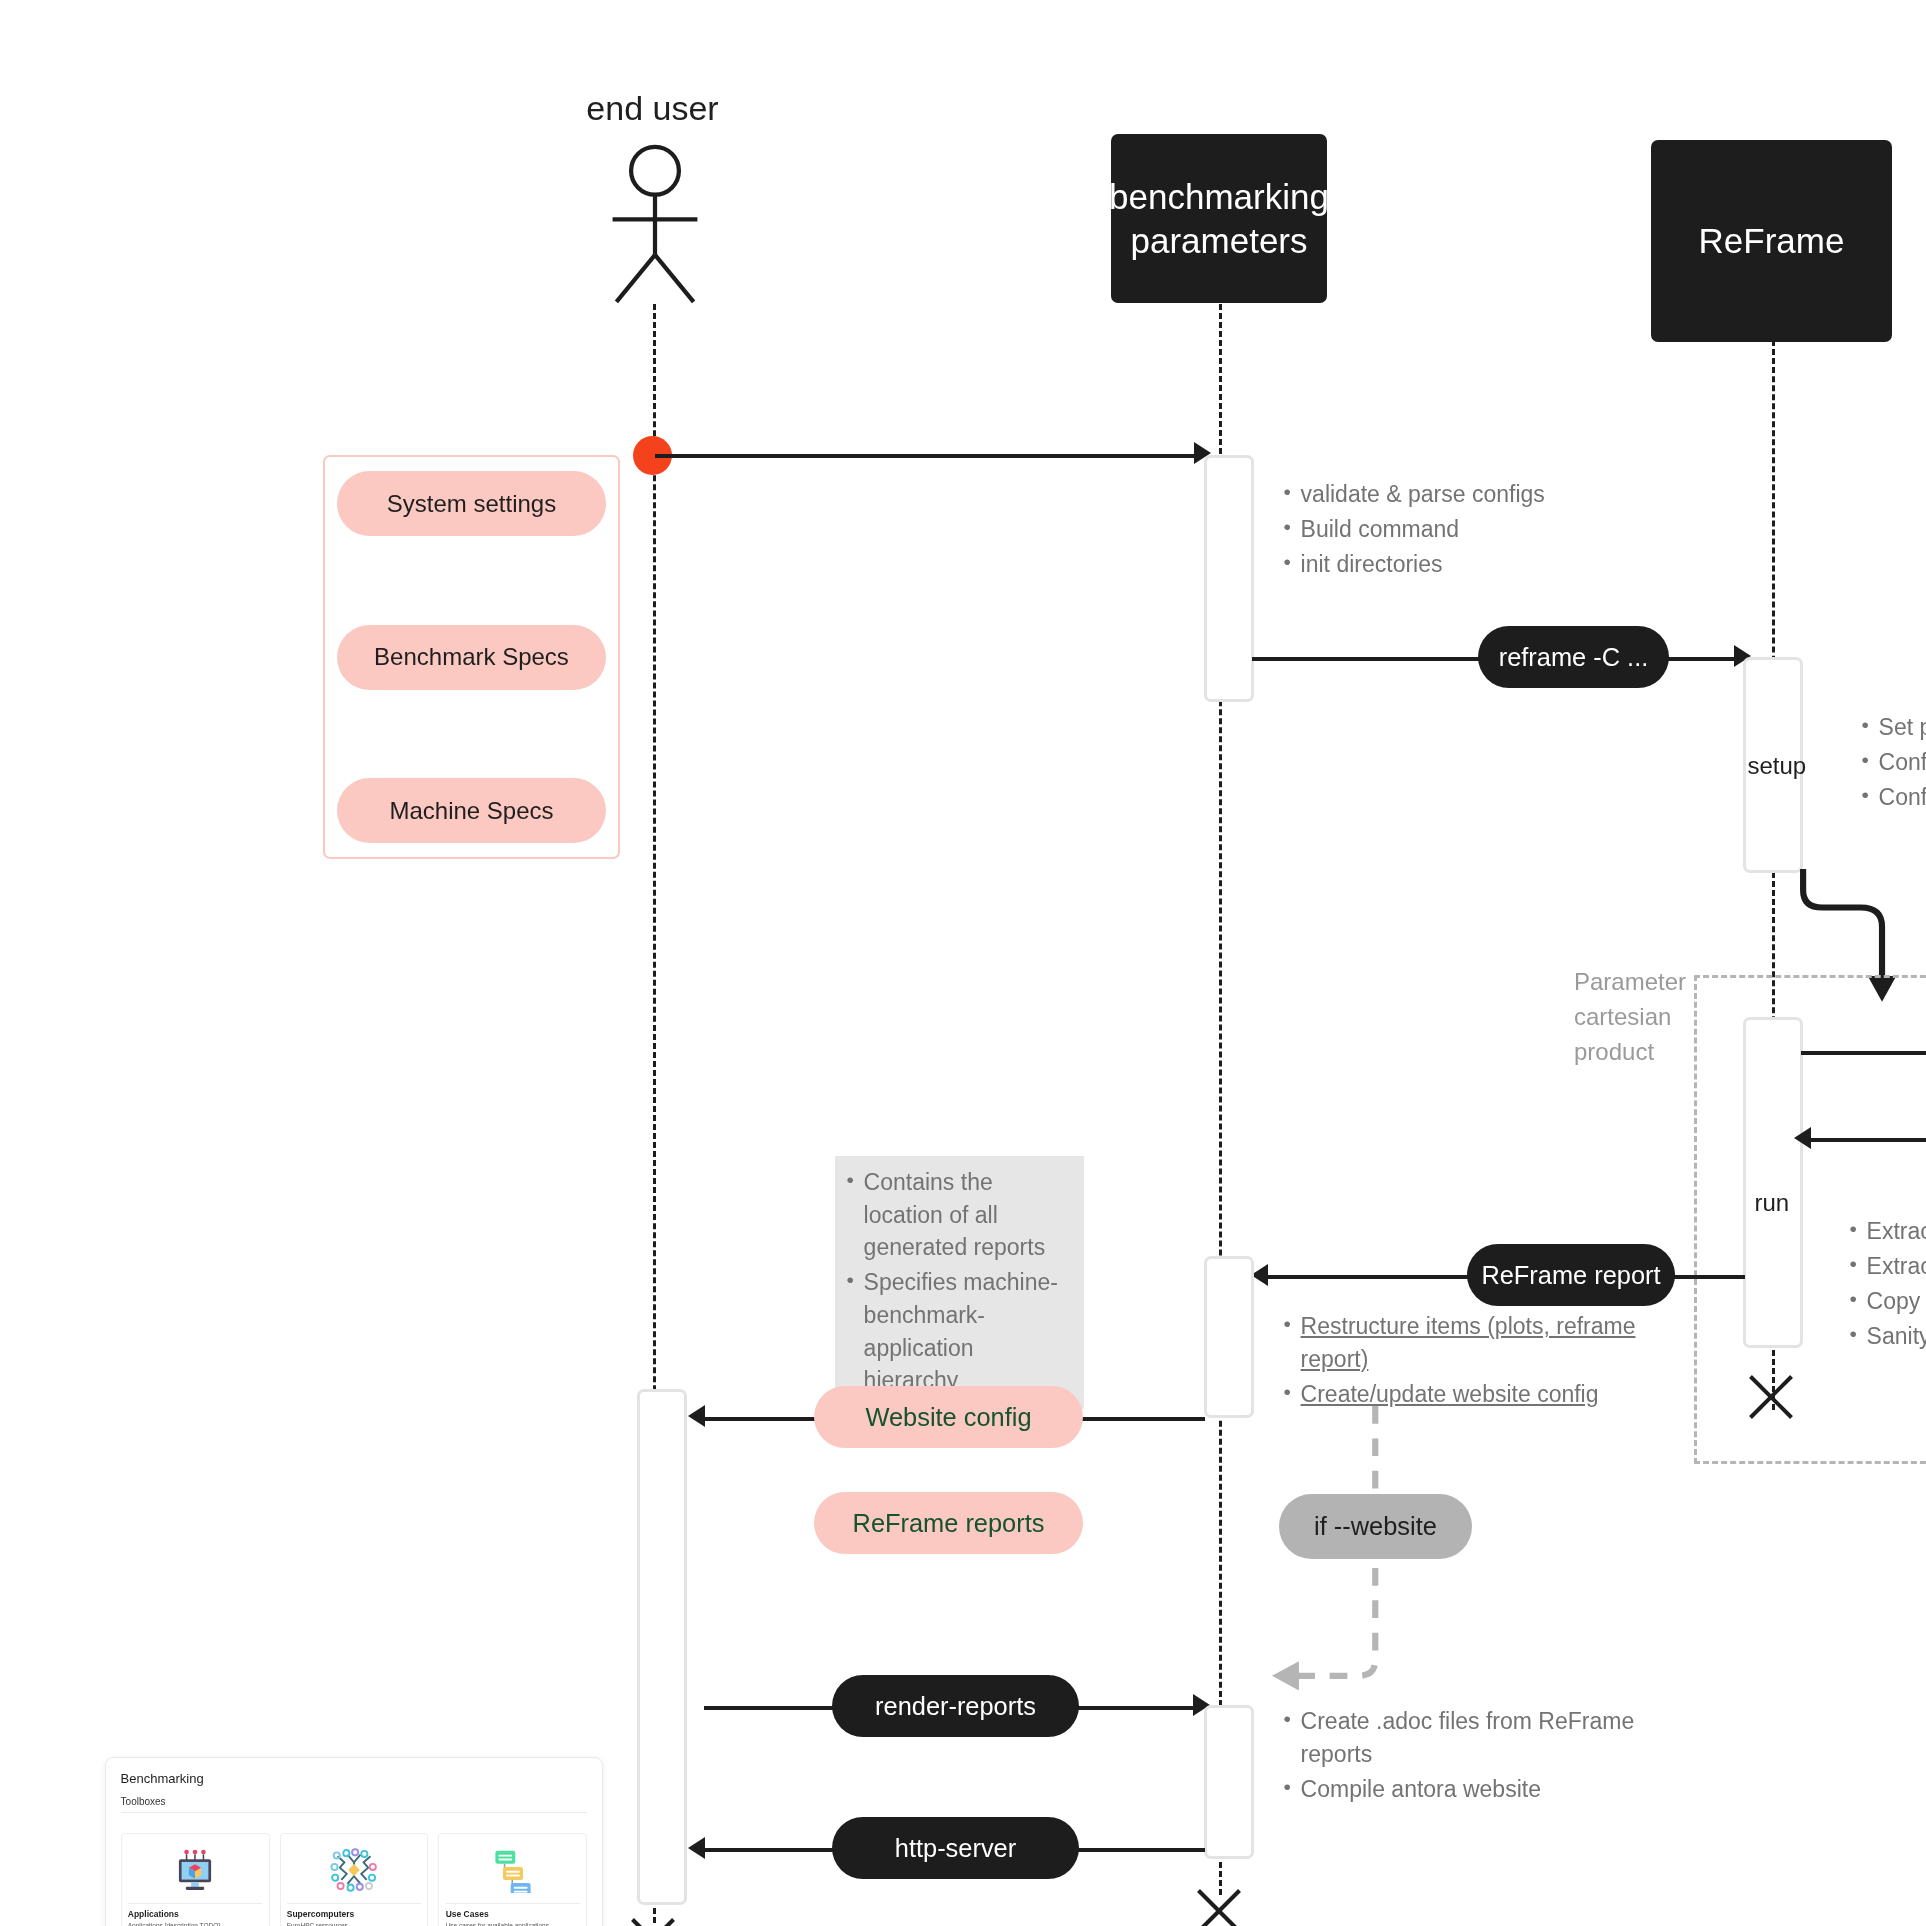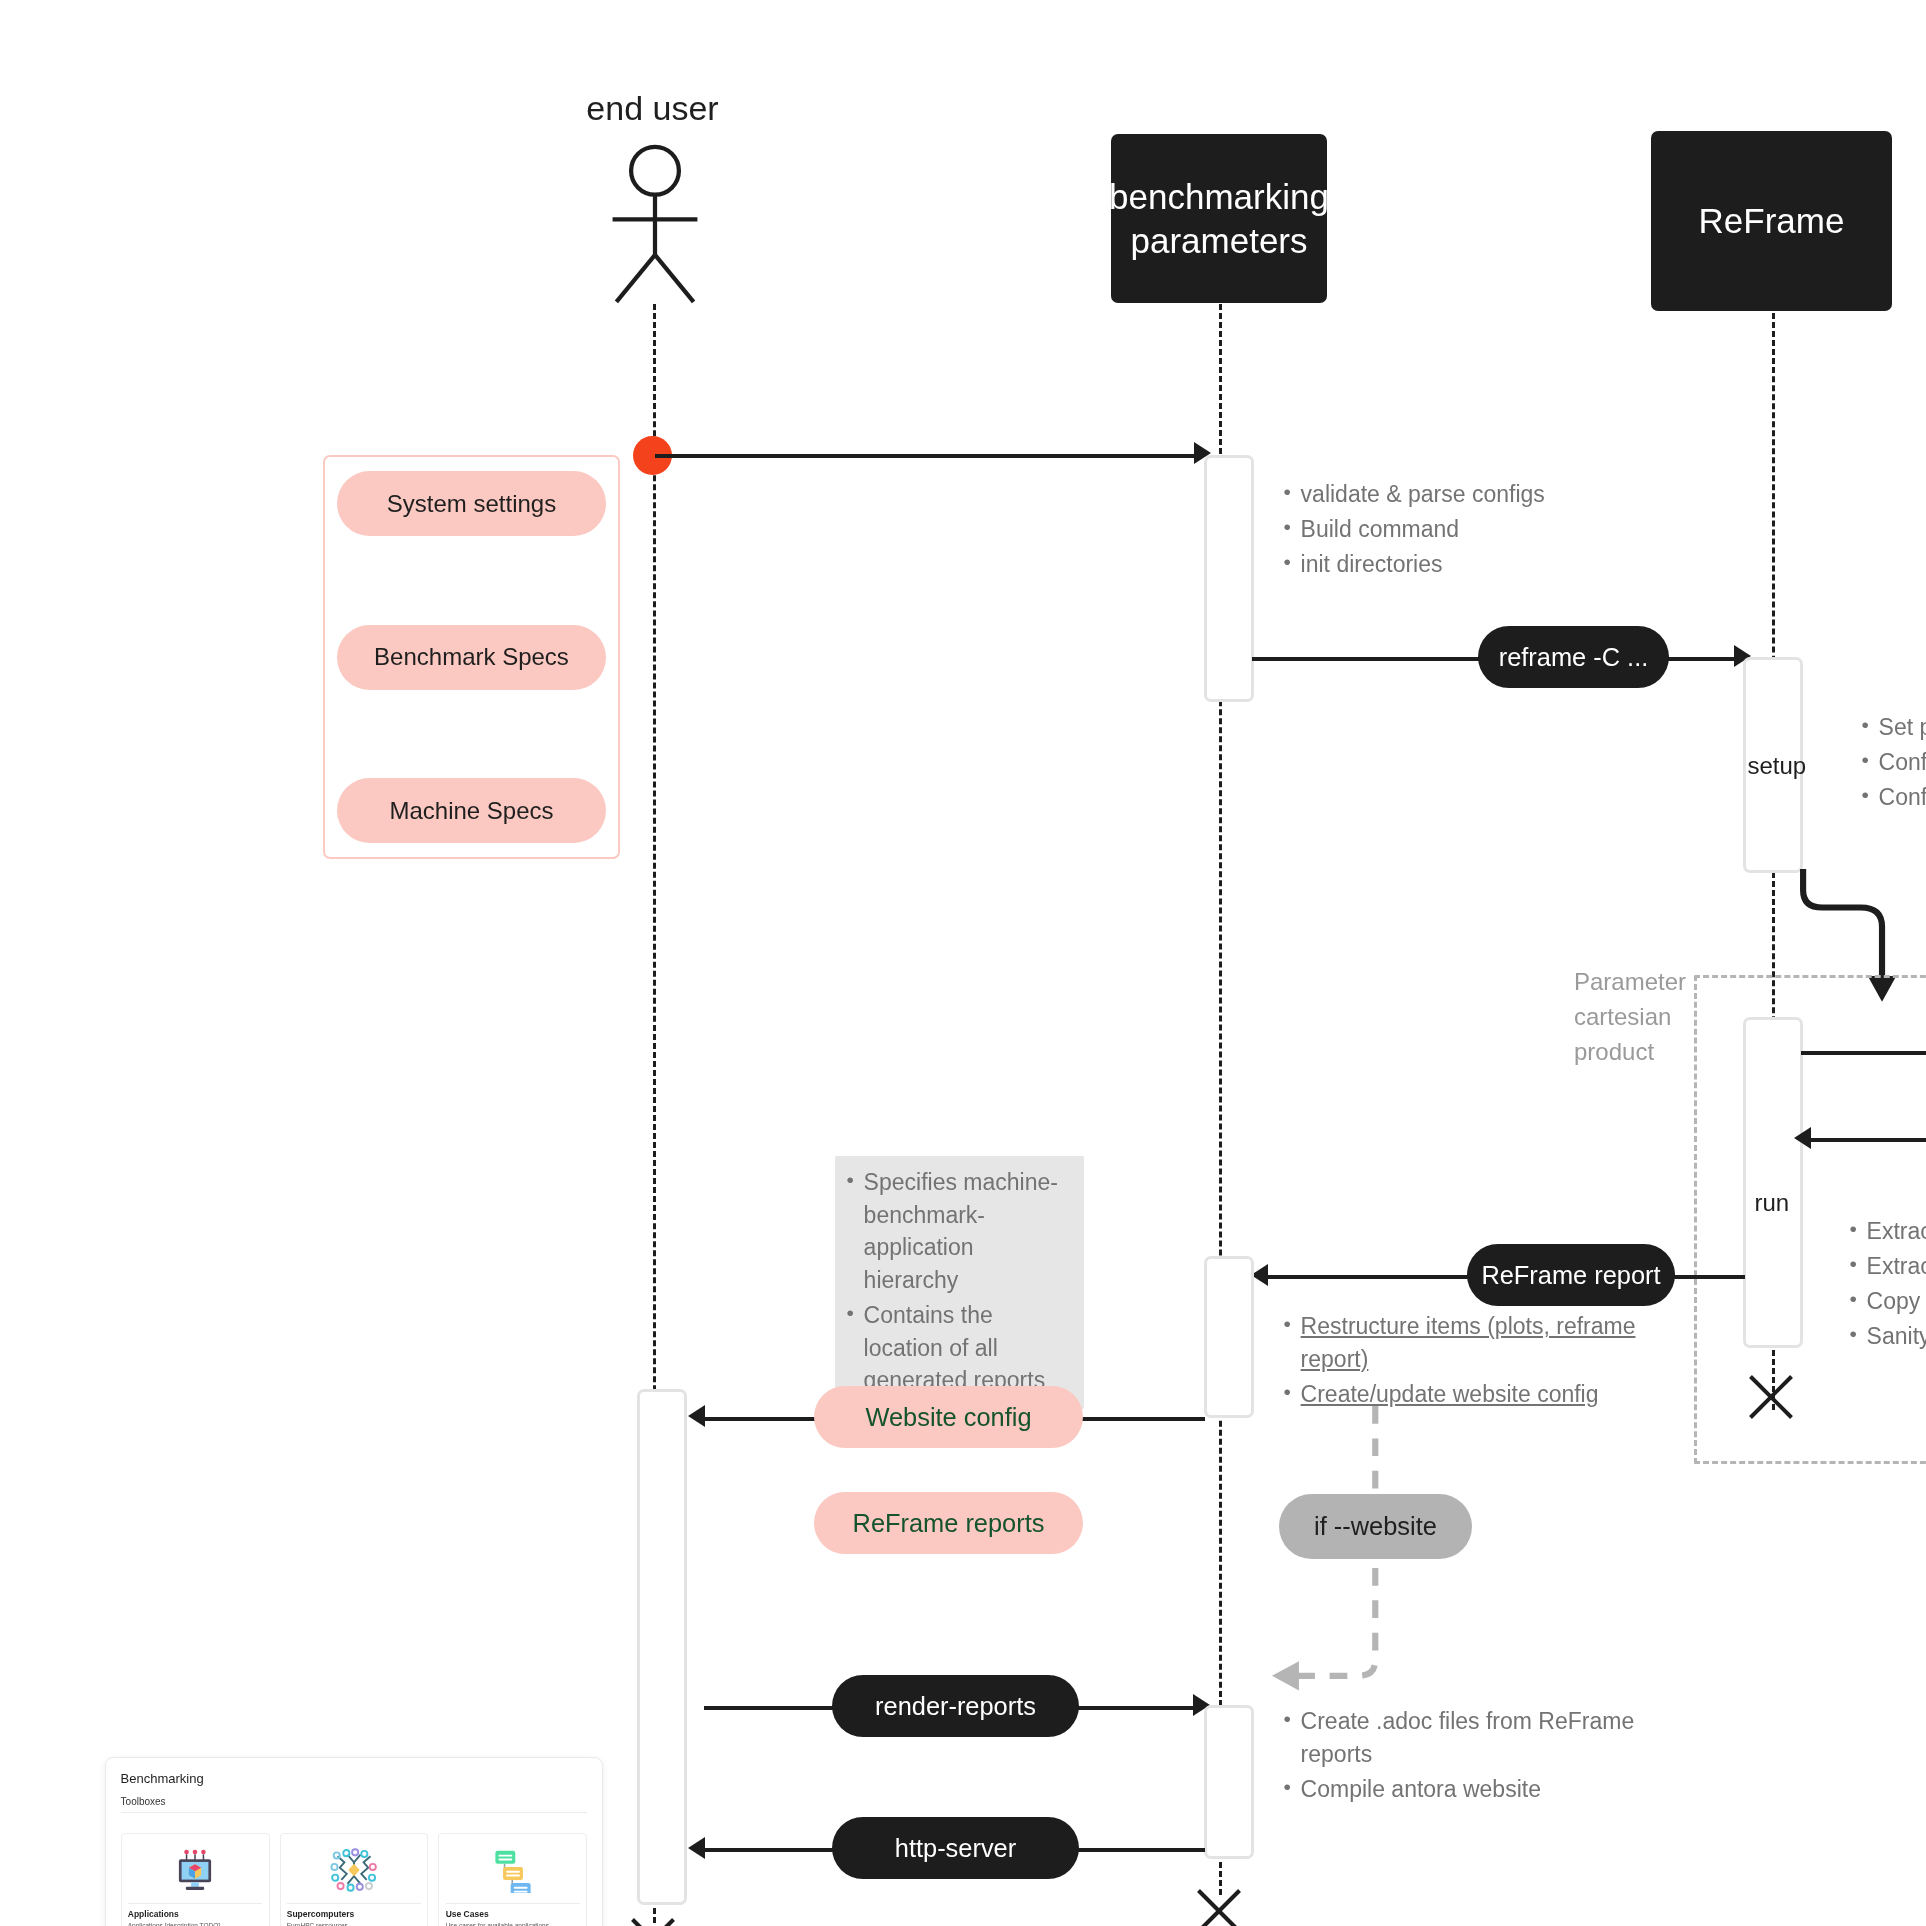--- a/index.html
+++ b/index.html
@@ -87,21 +87,21 @@
     <line x1="140" y1="290" x2="240" y2="412" stroke="#1d1d1d" stroke-width="11"></line>
   </svg>
 
   <div class="abs pbox" style="left:1111px;top:134px;width:216px;height:169px;">
     <div>
       <div>benchmarking</div>
       <div>parameters</div>
     </div>
   </div>
 
-  <div class="abs pbox" style="left:1651px;top:131px;width:241px;height:180px;">
+  <div class="abs pbox" style="left:1651px;top:140px;width:241px;height:202px;">
     <span>ReFrame</span>
   </div>
 
   <div class="abs lifeline" style="left:653px;top:304px;height:1637px;"></div>
   <div class="abs lifeline" style="left:1219px;top:304px;height:1591px;"></div>
   <div class="abs lifeline" style="left:1772px;top:304px;height:1106px;"></div>
 
   <div class="abs cfgcard" style="left:323px;top:455px;width:297px;height:404px;">
     <div class="cfgitem">
       <span>System settings</span>
@@ -189,22 +189,22 @@
     </div>
 
   <div class="abs hline" style="left:1267px;top:1275px;width:478px;"></div>
   <div class="abs arrowL" style="left:1251px;top:1264px;"></div>
   <div class="abs pill" style="left:1467px;top:1244px;width:208px;height:62px;">
     <span>ReFrame report</span>
   </div>
 
   <div class="abs notes boxed" style="left:835px;top:1156px;width:230px;">
     <ul>
+      <li>Contains the location of all generated reports</li>
       <li>Specifies machine-benchmark-application hierarchy</li>
-      <li>Contains the location of all generated reports</li>
     </ul>
   </div>
 
   <div class="abs act" style="left:1204px;top:1256px;width:50px;height:162px;"></div>
   <div class="abs notes" style="left:1279px;top:1310px;width:404px;text-decoration:underline;">
     <ul>
       <li>Restructure items (plots, reframe report)</li>
       <li>Create/update website config</li>
     </ul>
   </div>

